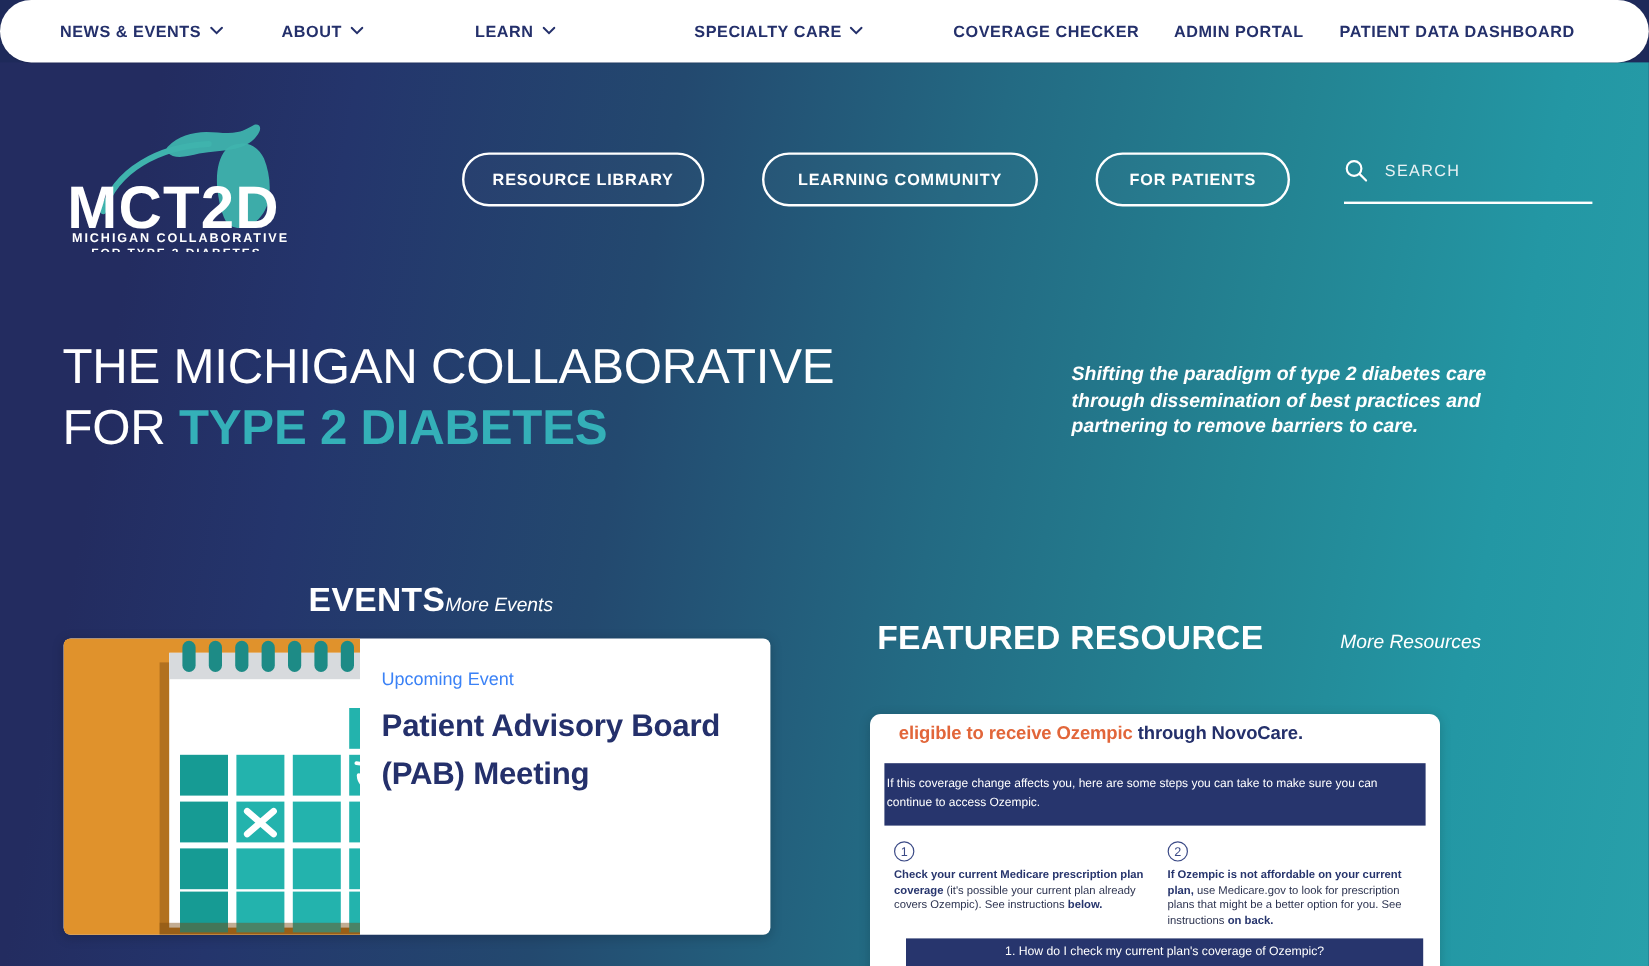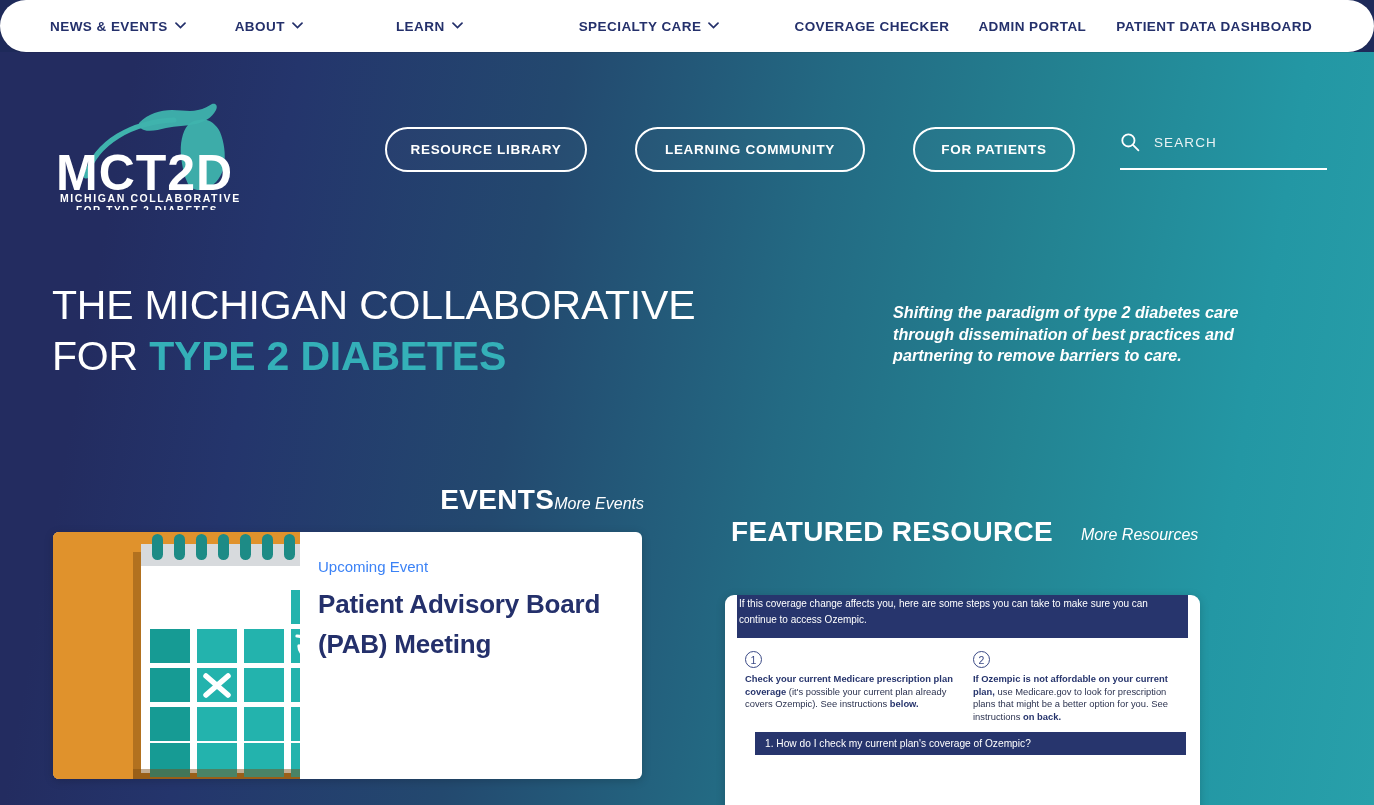--- a/index.html
+++ b/index.html
@@ -95,23 +95,23 @@
     position:absolute; left:893px; top:250px; width:380px;
     color:#ffffff; font-style:italic; font-weight:bold;
     font-size:16.2px; line-height:21.5px;
   }
 
   
   .sec-head{ position:absolute; display:flex; align-items:baseline; }
   .sec-title{ color:#ffffff; font-weight:bold; font-size:28px; letter-spacing:.3px; }
   .sec-more{ color:#ffffff; font-style:italic; font-size:16px; cursor:pointer; }
 
-  #events-head{ left:52px; top:432px; width:592px; justify-content:flex-end; }
+  #events-head{ left:63px; top:432px; width:592px; justify-content:center; }
   #featured-head{ left:731px; top:464px; }
-  #featured-head .sec-more{ margin-left:28px; position:relative; top:-1px; }
+  #featured-head .sec-more{ margin-left:64px; position:relative; top:-1px; }
 
   
   .event-card{
     position:absolute; left:53px; top:480px; width:589px; height:247px;
     border-radius:6px; overflow:hidden; background:#ffffff;
     display:flex; cursor:pointer;
     box-shadow:0 2px 10px rgba(0,0,0,.18);
   }
   .event-thumb{
     width:247px; height:247px; flex:0 0 247px;
@@ -148,21 +148,21 @@
   .res-step{ width:50%; }
   .res-num{
     width:17px; height:17px; border:1.2px solid #3b4a86; border-radius:50%;
     color:#3b4a86; font-size:10.5px; display:flex; align-items:center;
     justify-content:center; margin-bottom:5px;
   }
   .res-step p{ font-size:9.4px; line-height:12.6px; color:#2c3350; }
   .res-step b{ color:#27356d; }
   .res-q{
     margin:9px 14px 0 30px; background:#27356d; color:#ffffff;
-    font-size:10.2px; padding:6px 10px;
+    font-size:10.2px; padding:6px 10px;text-align:center;
   }
 </style>
 </head>
 <body>
 
 <div class="topnav">
   <div class="topnav-inner">
     <div class="nav-item nav-gap-a">
       <span>NEWS &amp; EVENTS</span>
       <span class="chev">
@@ -333,20 +333,24 @@
     </div>
   </div>
 
   <div class="sec-head" id="featured-head">
     <div class="sec-title">FEATURED RESOURCE</div>
     <div class="sec-more">More Resources</div>
   </div>
 
   <div class="resource-card">
     <div class="res-clip">
+      <div class="res-headline">
+        <br>
+        <span class="orange">eligible to receive Ozempic</span><span> through NovoCare.</span>
+      </div>
       <div class="res-banner">If this coverage change affects you, here are some steps you can take to make sure you can continue to access Ozempic.</div>
       <div class="res-steps">
         <div class="res-step">
           <div class="res-num">1</div>
           <p><b>Check your current Medicare prescription plan coverage</b><span> (it's possible your current plan already covers Ozempic). See instructions </span><b>below.</b></p>
         </div>
         <div class="res-step">
           <div class="res-num">2</div>
           <p><b>If Ozempic is not affordable on your current plan,</b><span> use Medicare.gov to look for prescription plans that might be a better option for you. See instructions </span><b>on back.</b></p>
         </div>

